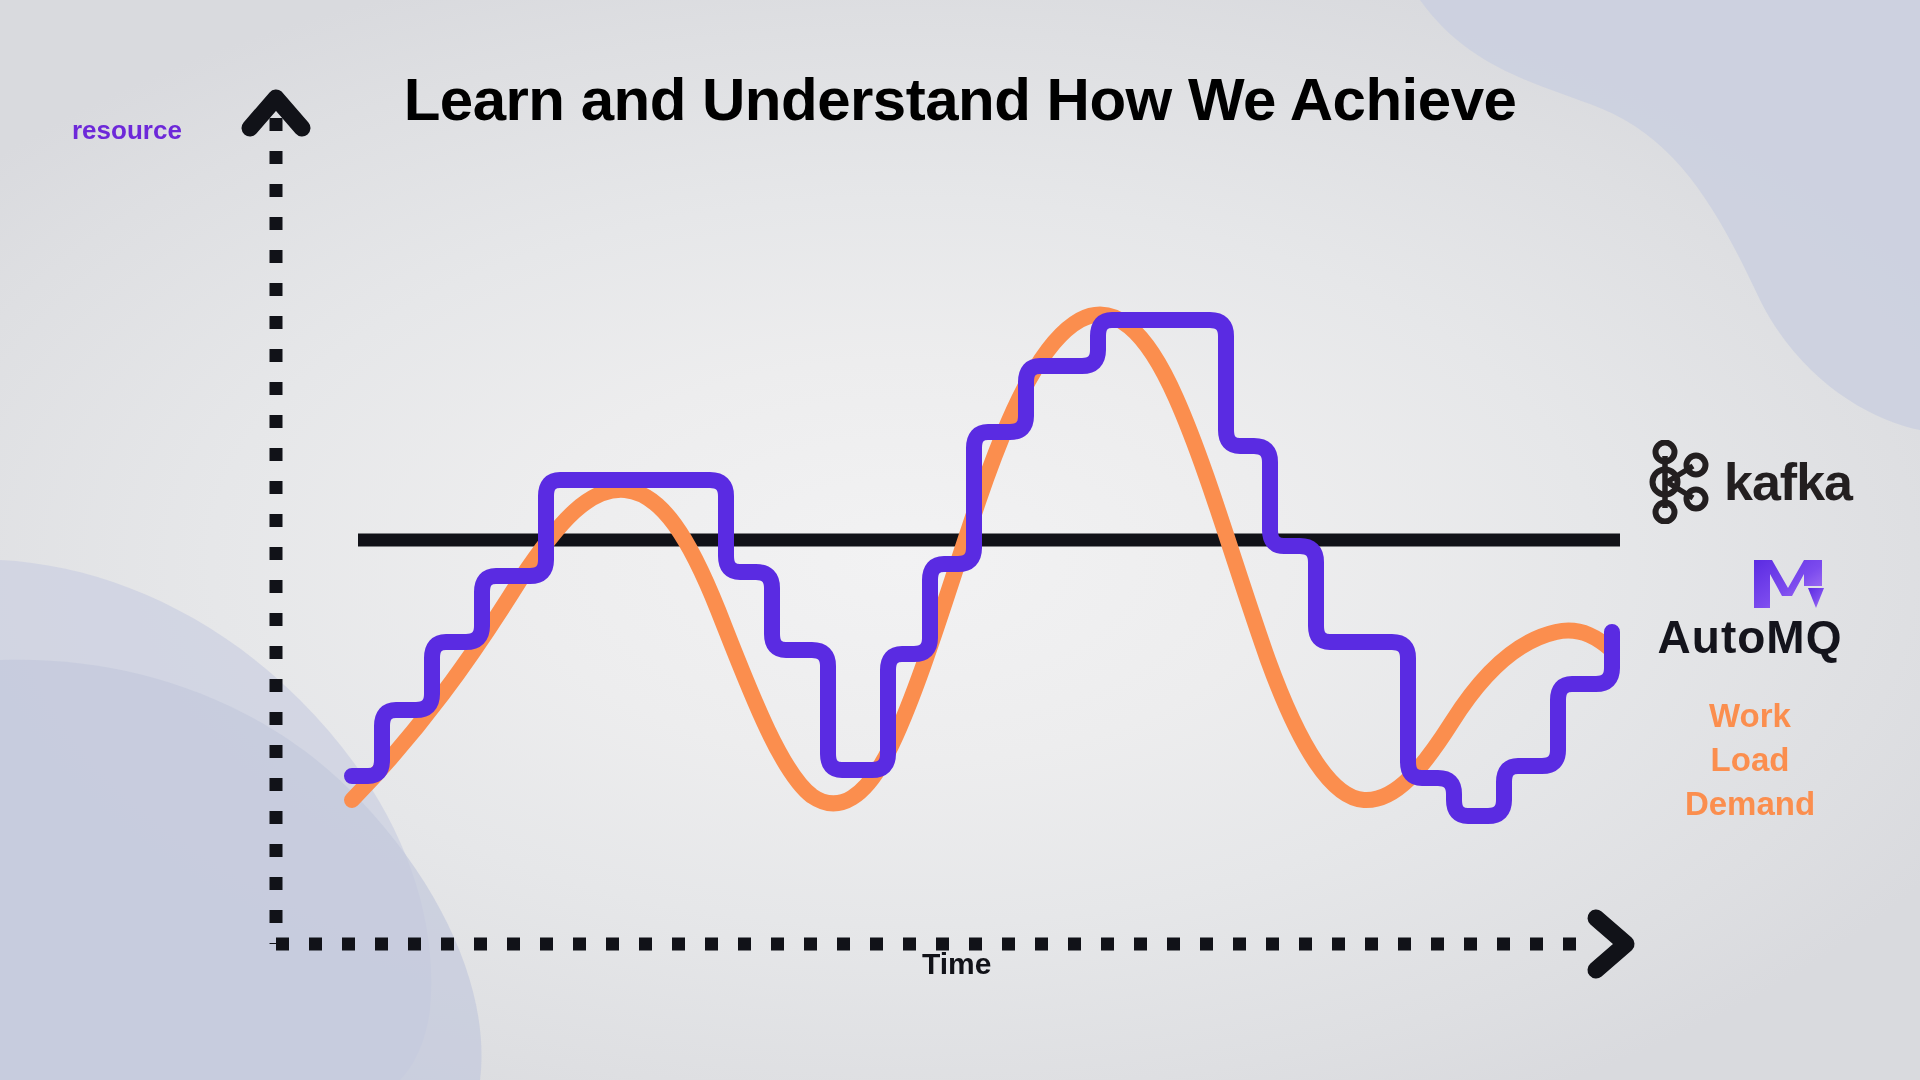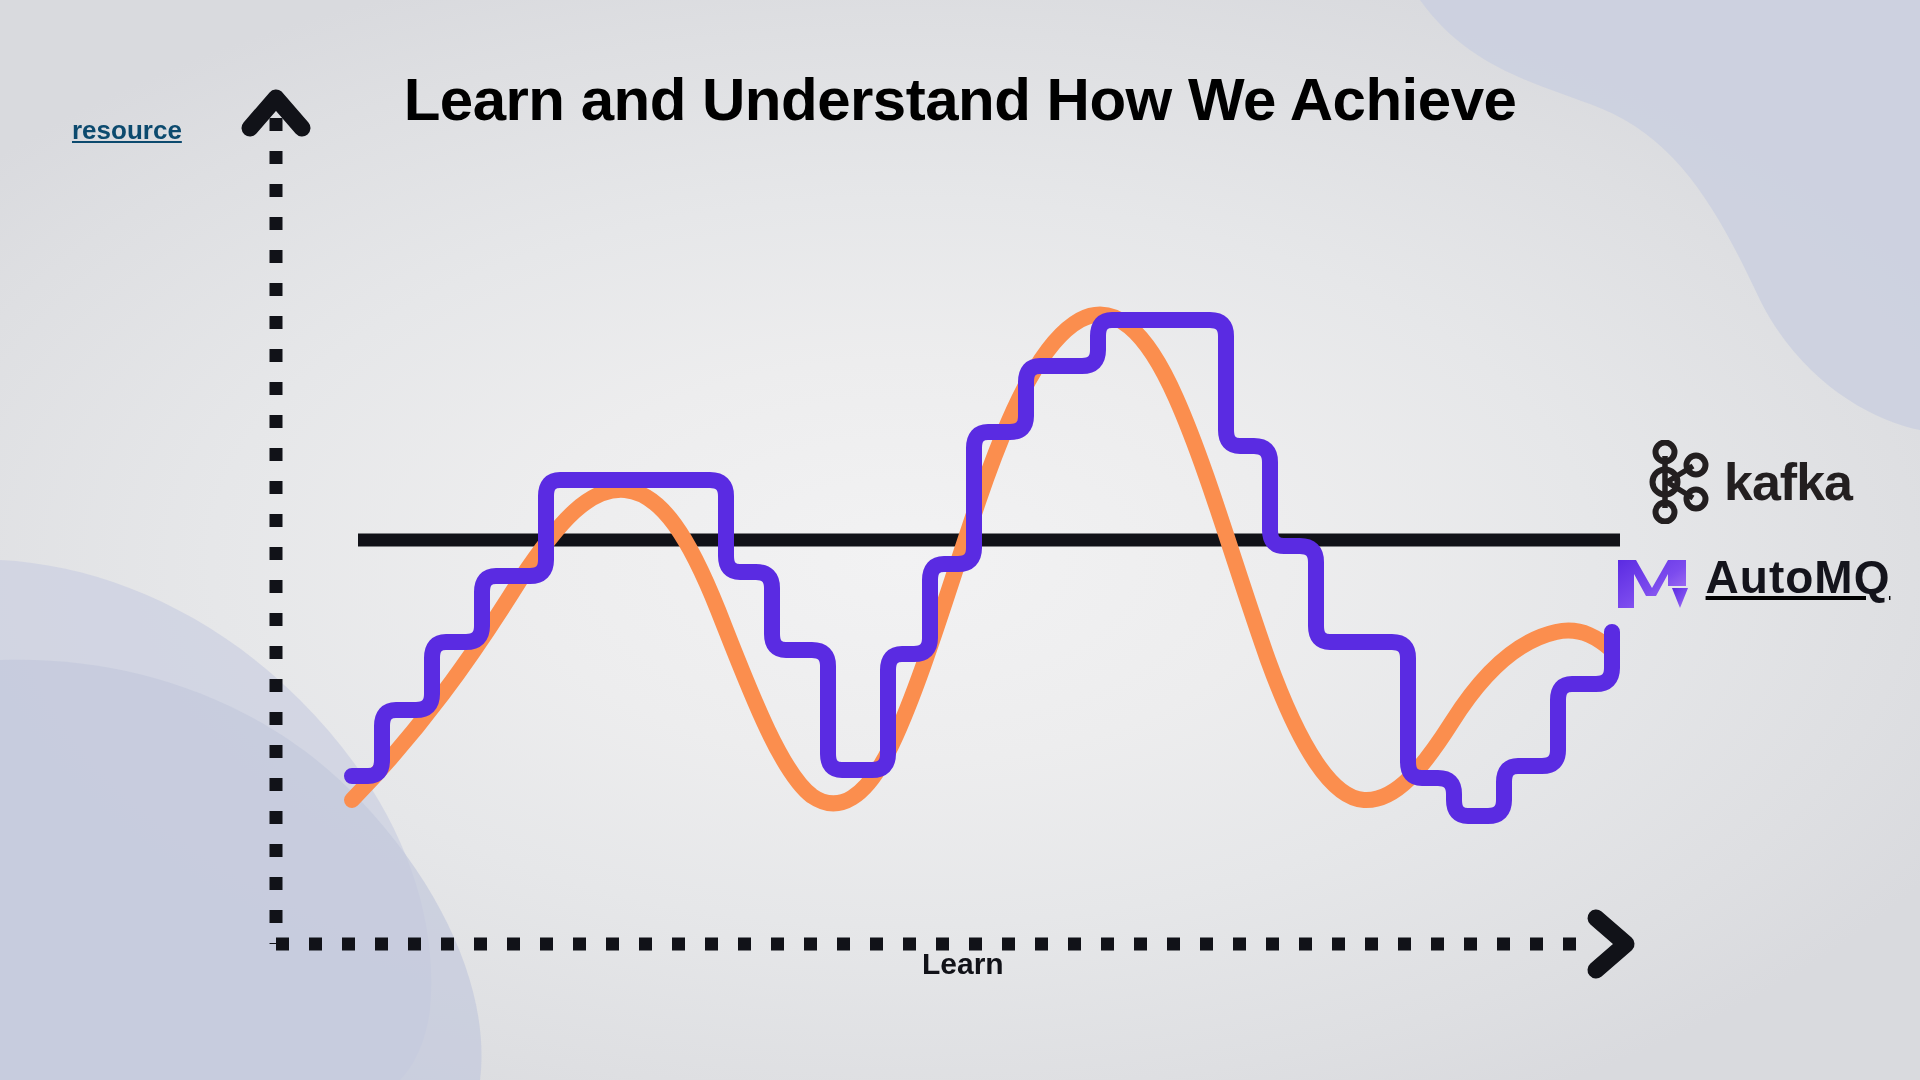--- a/index.html
+++ b/index.html
@@ -33,44 +33,43 @@
     font-weight:bold;
     color:#000000;
     line-height:1.25;
     letter-spacing:-0.5px;
     font-family:"Liberation Sans", sans-serif;
   }
 
   
   #resource-label {
     position:absolute; left:72px; top:115px; z-index:4;
-    font-size:26px; font-weight:bold; color:#0c4a6e;
+    font-size:26px; font-weight:bold; color:#6d28d9;
     font-family:"Liberation Sans", sans-serif;
-    text-decoration:underline;
   }
   #time-label {
     position:absolute; left:922px; top:947px; z-index:4;
     font-size:30px; font-weight:bold; color:#111218;
     font-family:"Liberation Sans", sans-serif;
   }
 
   
   #right-panel {
     position:absolute; left:1620px; top:440px; width:260px; z-index:5;
     display:flex; flex-direction:column; align-items:center;
   }
   #kafka-logo { display:flex; align-items:center; gap:14px; height:84px; }
   #kafka-wordmark {
     font-size:52px; font-weight:bold; color:#231f20;
     letter-spacing:-1px; line-height:1;
     font-family:"Liberation Sans", sans-serif;
   }
   #automq-logo {
     margin-top:28px;
-    display:flex; align-items:flex-start;text-decoration:underline;
+    display:flex; flex-direction:column; align-items:flex-end;
   }
   #automq-wordmark {
     font-size:46px; font-weight:bold; color:#14141c;
     letter-spacing:1px; line-height:1; margin-top:2px;
     font-family:"Liberation Sans", sans-serif;
   }
   #workload-legend {
     margin-top:34px; text-align:center;
   }
   #workload-legend div {
@@ -148,21 +147,21 @@
            L 1488,816 Q 1504,816 1504,800 L 1504,782 Q 1504,766 1518,766
            L 1542,766 Q 1558,766 1558,750 L 1558,700 Q 1558,684 1572,684
            L 1596,684 Q 1612,684 1612,668 L 1612,632"></path>
 </svg>
 
 <div id="title-block">
   <div class="tline">Learn and Understand How We Achieve</div>
 </div>
 
 <div id="resource-label">resource</div>
-<div id="time-label">Learn</div>
+<div id="time-label">Time</div>
 
 <div id="right-panel">
 
   <div id="kafka-logo">
     <svg width="62" height="84" viewBox="0 0 62 84">
       <g stroke="#231f20" stroke-width="5.5" fill="none">
         <line x1="17" y1="16" x2="17" y2="68"></line>
         <line x1="19" y1="42" x2="45" y2="26"></line>
         <line x1="19" y1="42" x2="45" y2="58"></line>
       </g>
@@ -183,13 +182,18 @@
           <stop offset="55%" stop-color="#7C4BEE"></stop>
           <stop offset="100%" stop-color="#B584F5"></stop>
         </linearGradient>
       </defs>
       <path d="M8,56 L8,8 L26,8 L42,36 L58,8 L76,8 L76,34 L58,34 L58,22 L46,44 L36,44 L24,22 L24,56 Z" fill="url(#mqgrad)"></path>
       <path d="M62,36 L78,36 L70,56 Z" fill="url(#mqgrad)"></path>
     </svg>
     <div id="automq-wordmark">AutoMQ</div>
   </div>
 
+  <div id="workload-legend">
+    <div>Work</div>
+    <div>Load</div>
+    <div>Demand</div>
+  </div>
 </div>
 
 </body></html>

